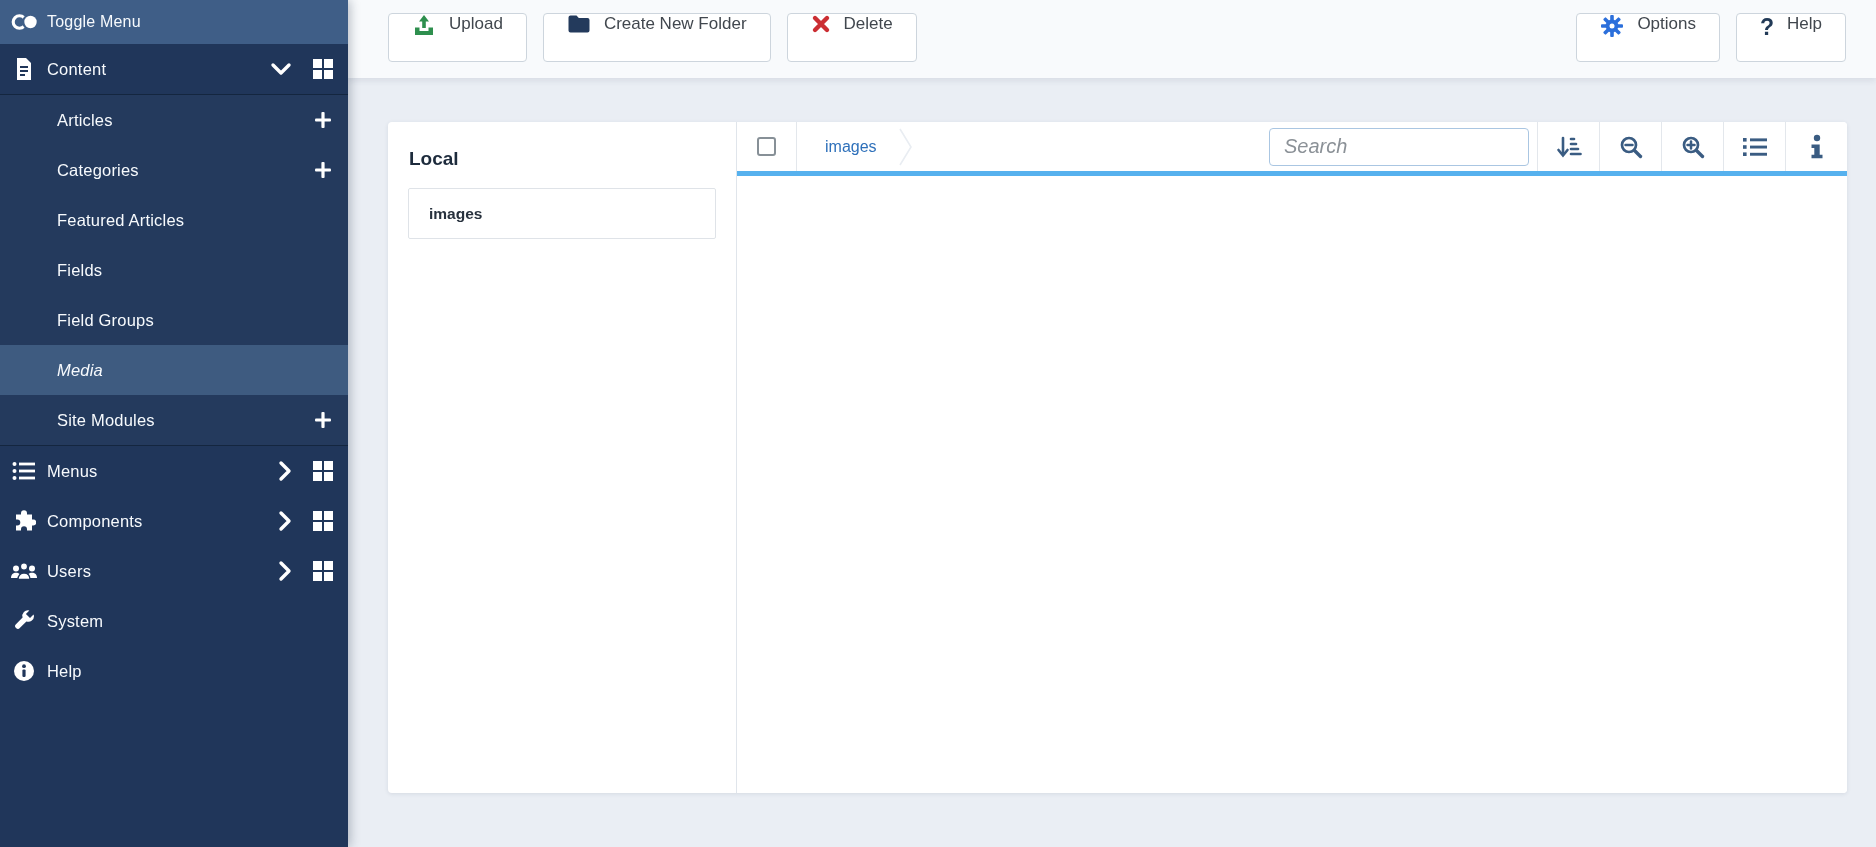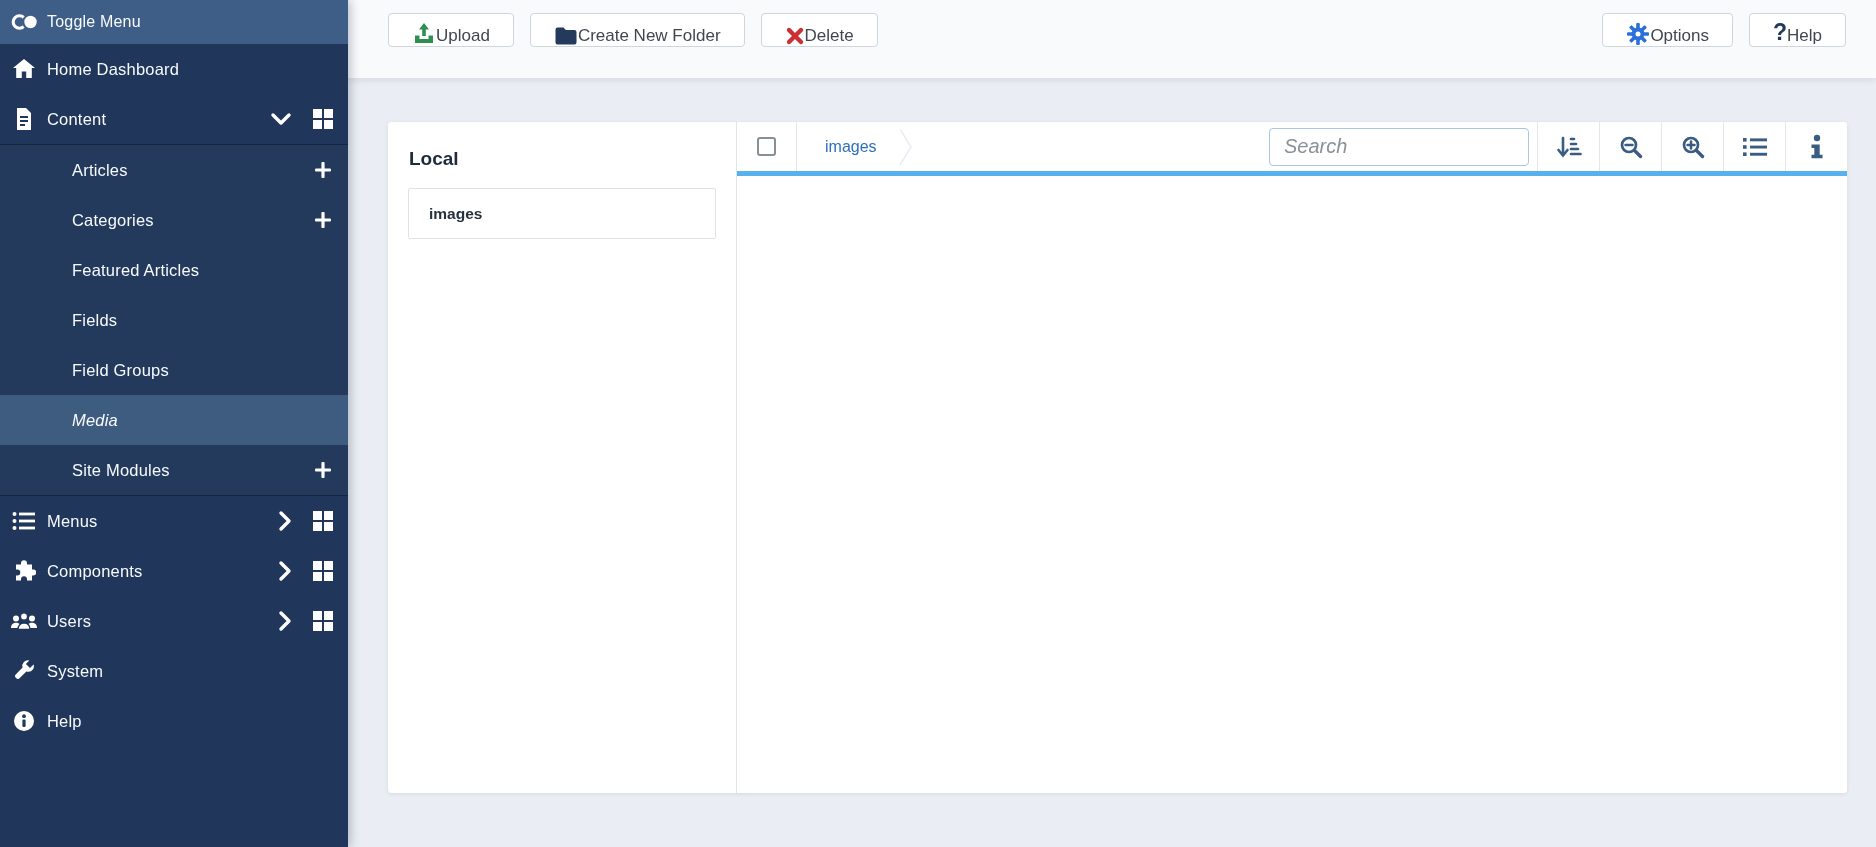--- a/index.html
+++ b/index.html
@@ -27,38 +27,38 @@
   }
   .icon-slot {
     width:30px; margin-left:9px; display:flex; justify-content:center; align-items:center;
     flex:0 0 30px;
   }
   .menu-label { margin-left:8px; letter-spacing:.2px; }
   .submenu {
     background:#243a5d;
     border-top:1px solid #14263f; border-bottom:1px solid #14263f;
   }
-  .submenu .menu-row { padding-left:64px; }
+  .submenu .menu-row { padding-left:49px; }
   .submenu .menu-row.active { background:#3e5b80;font-style:italic; }
   .row-accessories { margin-left:auto; display:flex; align-items:center; margin-right:14px; gap:20px; }
   .plus-slot { margin-left:auto; margin-right:16px; display:flex; align-items:center; }
   svg { display:block; }
 
   
   .main-col { flex:1; display:flex; flex-direction:column; height:847px; }
 
   .top-toolbar {
     height:78px; background:#f8fafc; flex:0 0 78px;
     box-shadow:0 3px 6px rgba(40,60,90,.09);
     display:flex; align-items:flex-start; padding:13px 30px 0 40px;
     position:relative; z-index:3;
   }
   .btn {
-    height:34px; background:#ffffff; border:1px solid #cdd5dd; border-radius:4px;
-    display:inline-flex; align-items:flex-end; padding:0 23px;
+    height:49px; background:#ffffff; border:1px solid #cdd5dd; border-radius:4px;
+    display:inline-flex; align-items:flex-start; gap:13px; padding:0 23px;
     font-size:17px; color:#41474e; cursor:pointer; font-family:inherit;
   }
   .btn + .btn { margin-left:16px; }
   .toolbar-spacer { flex:1; }
 
   
   .content-bg { flex:1; background:#eaeef4; padding:44px 29px 0 40px; }
   .card {
     width:1459px; height:671px; background:#ffffff; border-radius:4px;
     box-shadow:0 1px 4px rgba(30,50,80,.10);
@@ -109,28 +109,20 @@
     <span class="icon-slot">
       <svg width="28" height="20" viewBox="0 0 28 20">
         <circle cx="9.5" cy="10" r="6.3" fill="none" stroke="#ffffff" stroke-width="3.1"></circle>
         <circle cx="19.5" cy="10" r="7.6" fill="#3f5e87"></circle>
         <circle cx="20.5" cy="10" r="6.2" fill="#ffffff"></circle>
       </svg>
     </span>
     <span class="menu-label">Toggle Menu</span>
   </div>
 
-  <div class="menu-row">
-    <span class="icon-slot">
-      <svg width="24" height="22" viewBox="0 0 24 22">
-        <path d="M12 1 L1 10 h3.2 v10 h5.6 v-6.4 h4.4 V20 h5.6 V10 H23 Z" fill="#ffffff"></path>
-      </svg>
-    </span>
-    <span class="menu-label">Home Dashboard</span>
-  </div>
 
   <div class="menu-row">
     <span class="icon-slot">
       <svg width="20" height="24" viewBox="0 0 20 24">
         <path d="M3 1 h9 l5 5 v17 H3 Z" fill="#ffffff"></path>
         <rect x="6" y="9" width="8" height="2" fill="#20365a"></rect>
         <rect x="6" y="13" width="8" height="2" fill="#20365a"></rect>
         <rect x="6" y="17" width="5" height="2" fill="#20365a"></rect>
       </svg>
     </span>

